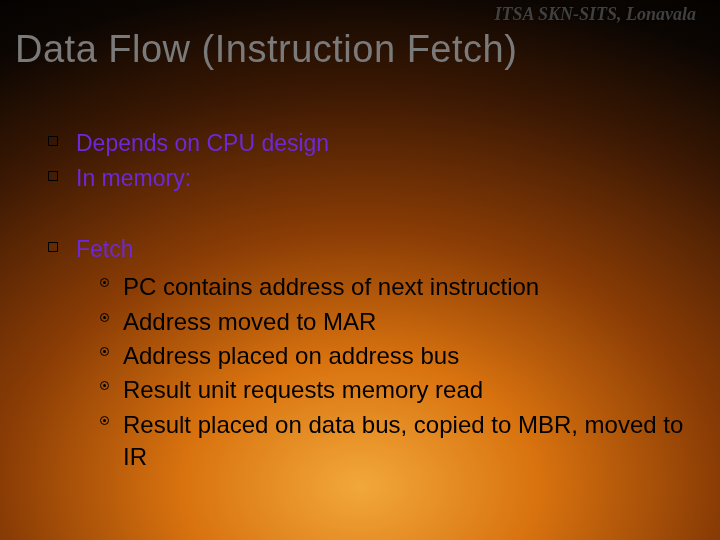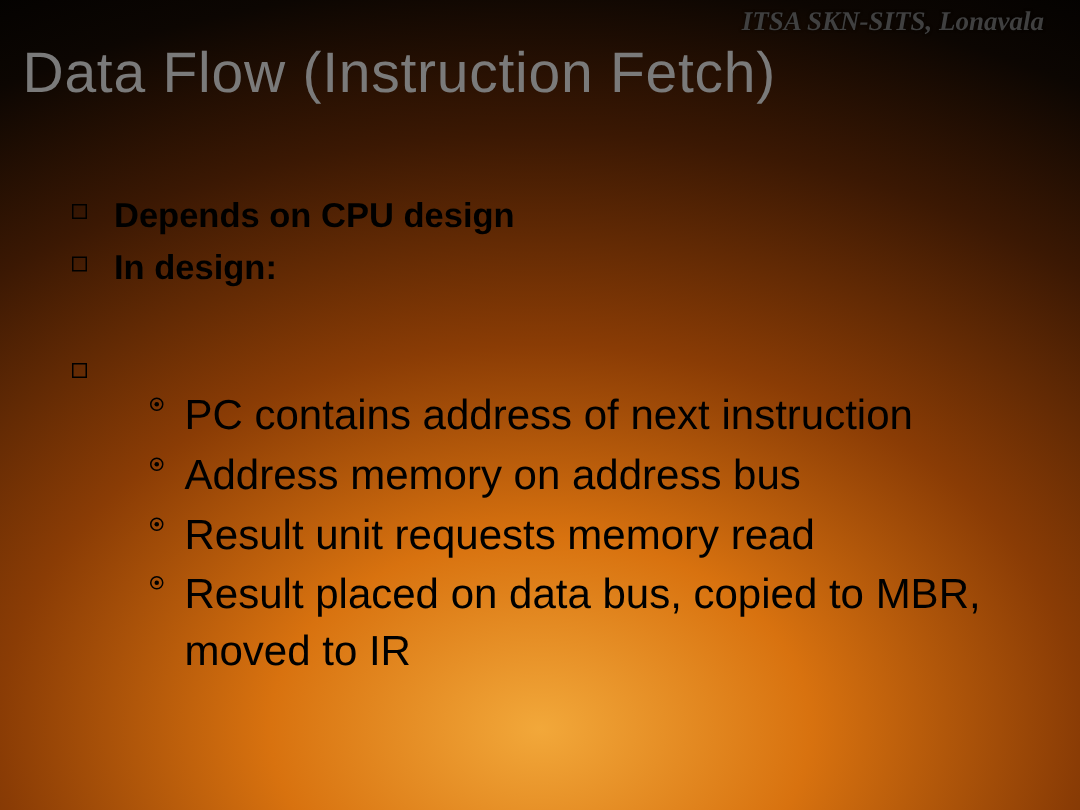--- a/index.html
+++ b/index.html
@@ -43,23 +43,22 @@
   .bullet-square {
     width: 10px;
     height: 10px;
     border: 1.5px solid #000;
     margin-top: 8px;
     margin-right: 18px;
     flex-shrink: 0;
   }
   .top-text {
     font-size: 23px;
-    color: #000000;
+    color: #6d28d9;
     line-height: 1.35;
-    font-weight: bold;
   }
   .gap { height: 36px; }
   .sub-list {
     margin-left: 52px;
     margin-top: 6px;
   }
   .sub-row {
     display: flex;
     align-items: flex-start;
     margin-bottom: 2px;
@@ -76,57 +75,62 @@
   }
   .bullet-circle::after {
     content: "";
     position: absolute;
     top: 2px; left: 2px;
     width: 3px; height: 3px;
     border-radius: 50%;
     background: #000;
   }
   .sub-text {
-    font-size: 28px;
+    font-size: 24px;
     color: #000;
     line-height: 1.35;
   }
 </style>
 </head>
 <body>
 
 <div class="header">ITSA SKN-SITS, Lonavala</div>
 
 <div class="title">Data Flow (Instruction Fetch)</div>
 
 <div class="content">
 
   <div class="row">
     <div class="bullet-square"></div>
     <div class="top-text">Depends on CPU design</div>
   </div>
   <div class="row">
     <div class="bullet-square"></div>
-    <div class="top-text">In design:</div>
+    <div class="top-text">In memory:</div>
   </div>
 
   <div class="gap"></div>
 
   <div class="row">
     <div class="bullet-square"></div>
+    <div class="top-text">Fetch</div>
   </div>
 
   <div class="sub-list">
     <div class="sub-row">
       <div class="bullet-circle"></div>
       <div class="sub-text">PC contains address of next instruction</div>
     </div>
     <div class="sub-row">
       <div class="bullet-circle"></div>
-      <div class="sub-text">Address memory on address bus</div>
+      <div class="sub-text">Address moved to MAR</div>
+    </div>
+    <div class="sub-row">
+      <div class="bullet-circle"></div>
+      <div class="sub-text">Address placed on address bus</div>
     </div>
     <div class="sub-row">
       <div class="bullet-circle"></div>
       <div class="sub-text">Result unit requests memory read</div>
     </div>
     <div class="sub-row">
       <div class="bullet-circle"></div>
       <div class="sub-text">Result placed on data bus, copied to MBR, moved to IR</div>
     </div>
   </div>

